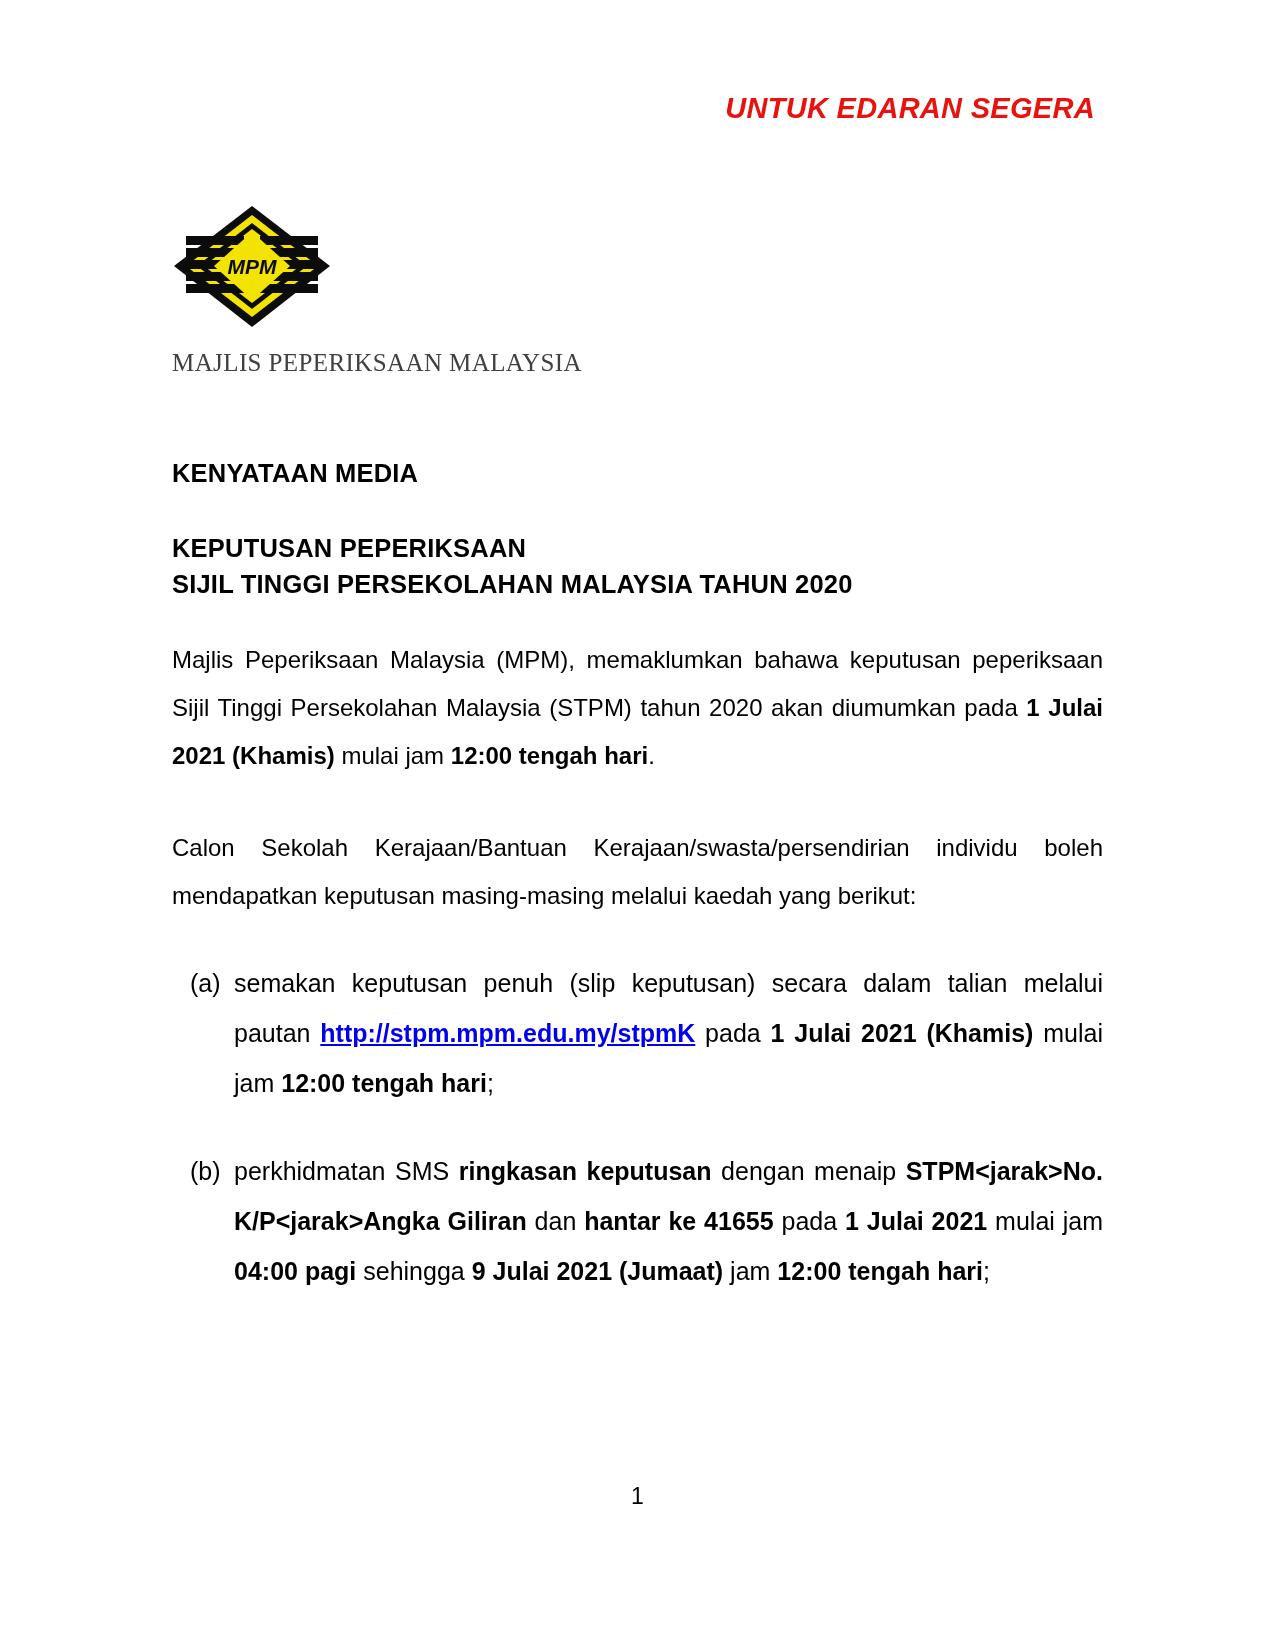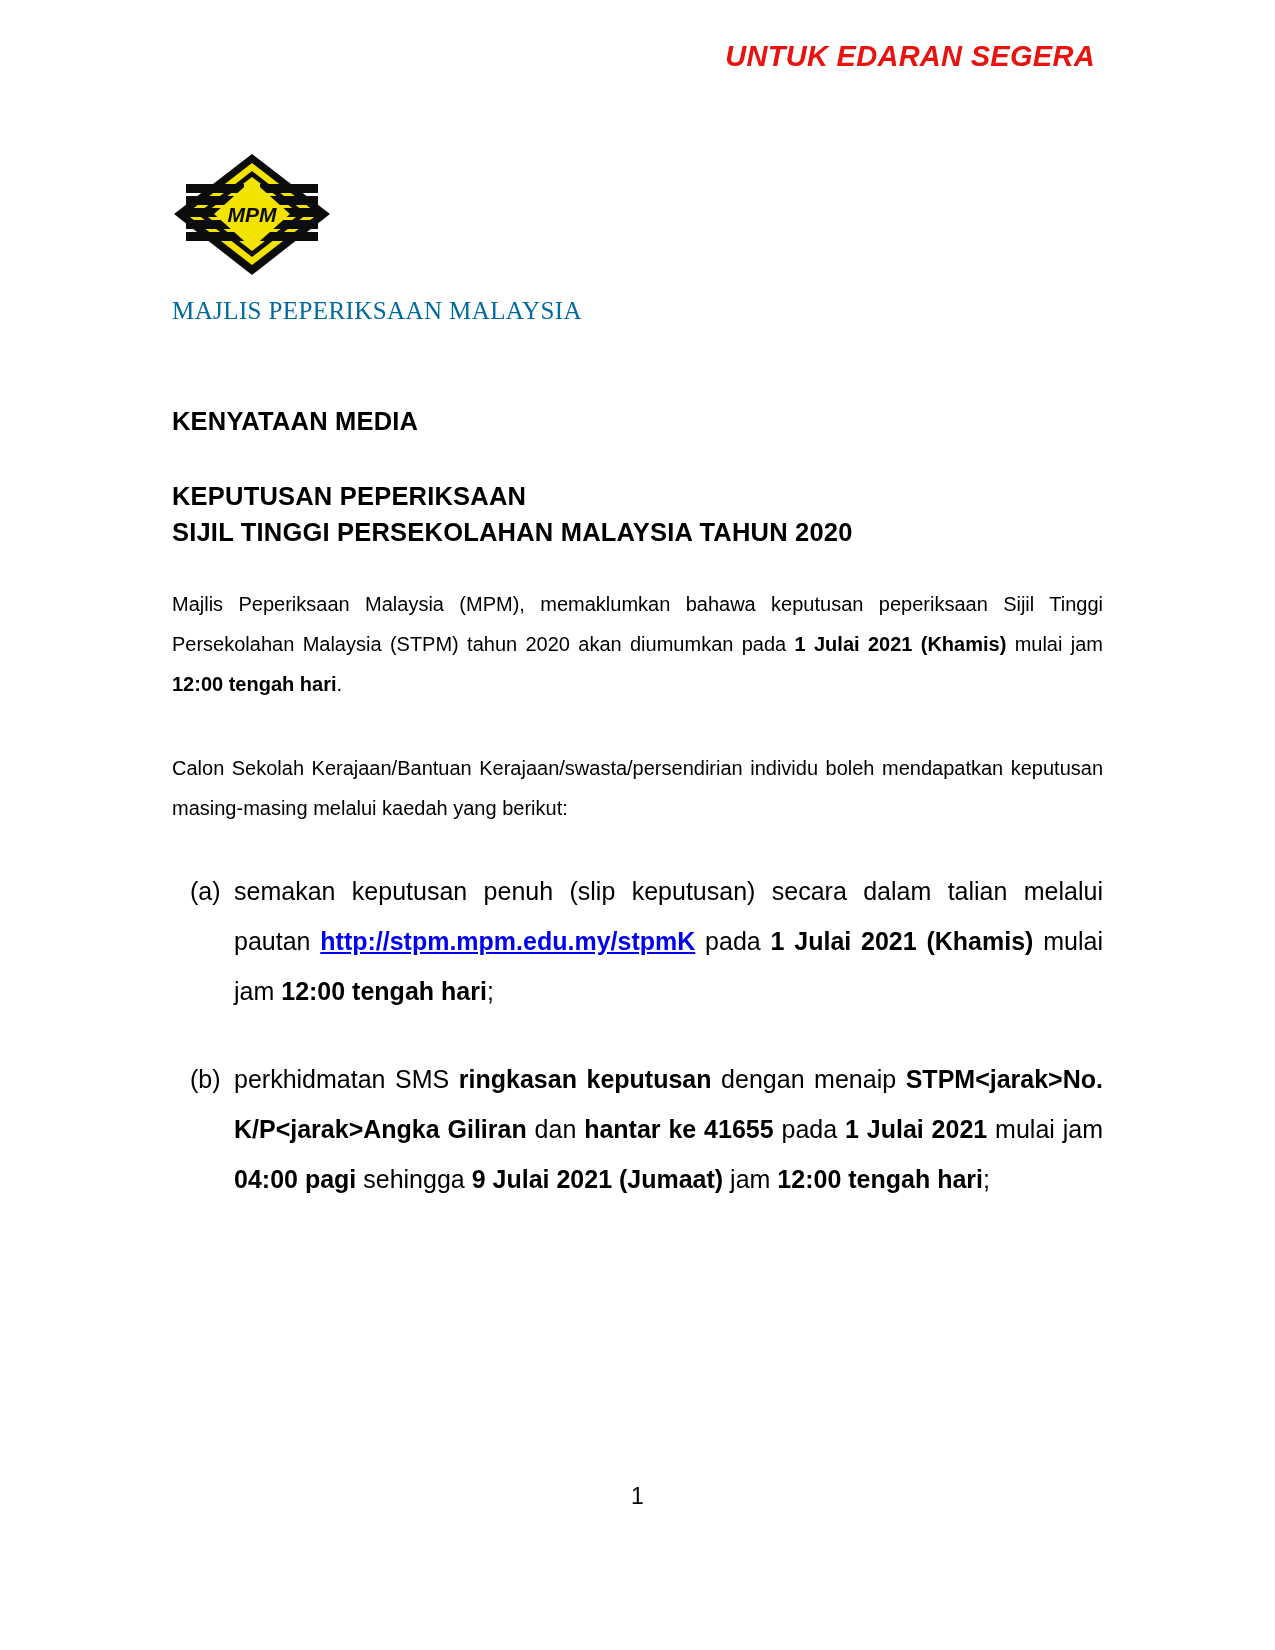--- a/index.html
+++ b/index.html
@@ -20,21 +20,21 @@
     width: 1275px;
     height: 1650px;
     position: relative;
     box-sizing: border-box;
     padding: 0 172px;
   }
 
   
   .urgent-banner {
     text-align: right;
-    padding-top: 40px;
+    padding-top: 92px;
     padding-right: 8px;
     height: 40px;
   }
   .urgent-text {
     color: #e8120f;
     font-weight: bold;
     font-style: italic;
     font-size: 29px;
     letter-spacing: 0.3px;
     white-space: nowrap;
@@ -49,21 +49,21 @@
     display: inline-block;
     width: 160px;
     height: 125px;
     position: relative;
   }
   .org-name {
     margin-top: 16px;
     font-family: "Liberation Serif", serif;
     font-size: 25px;
     letter-spacing: 0.4px;
-    color: #0369a1;
+    color: #404040;
     white-space: nowrap;
   }
 
   
   .title-media {
     text-align: left;
     font-weight: bold;
     font-size: 25.5px;
     margin-top: 82px;
     letter-spacing: 0.2px;
@@ -74,21 +74,21 @@
     font-size: 25.5px;
     margin-top: 42px;
     letter-spacing: 0.2px;
     line-height: 1.42;
   }
   .title-main .l2 { display: block; }
 
   
   .para {
     text-align: justify;
-    font-size: 20px;
+    font-size: 24px;
     line-height: 2.0;
     margin-top: 34px;
     hyphens: none;
   }
   .para.tight { margin-top: 44px; }
 
   .list-item {
     display: flex;
     font-size: 25px;
     line-height: 2.0;

